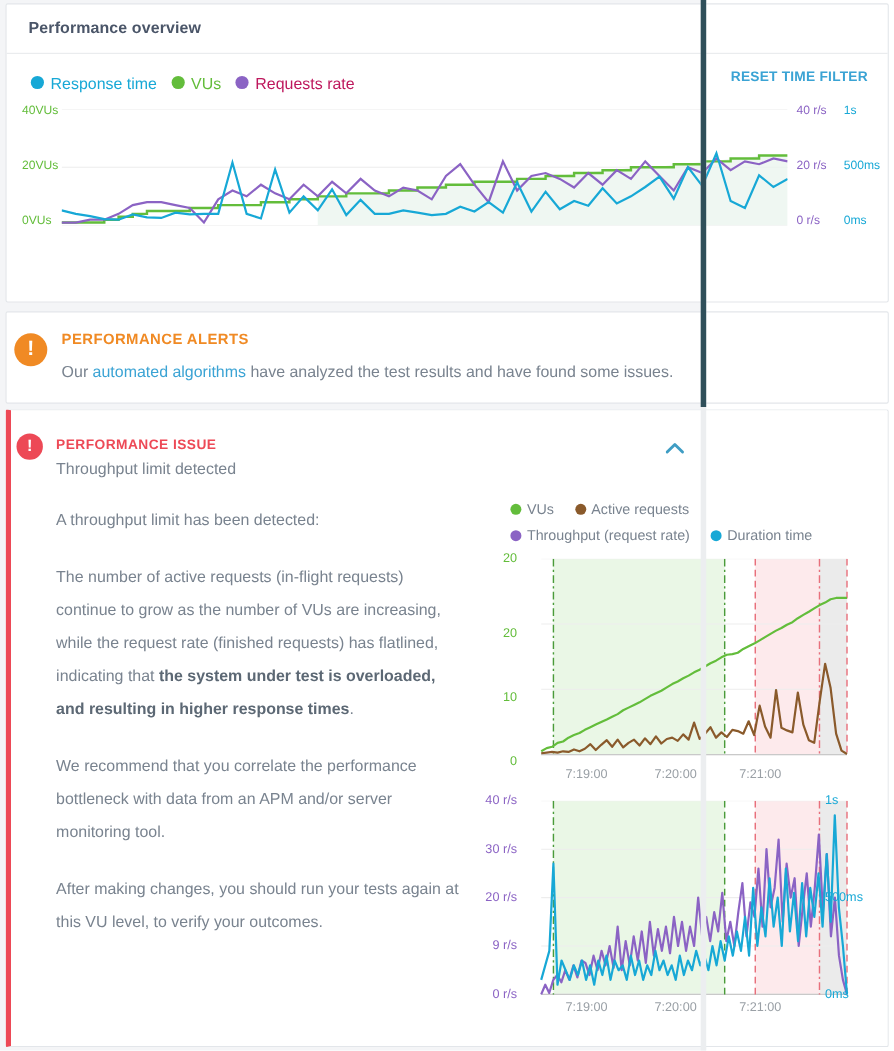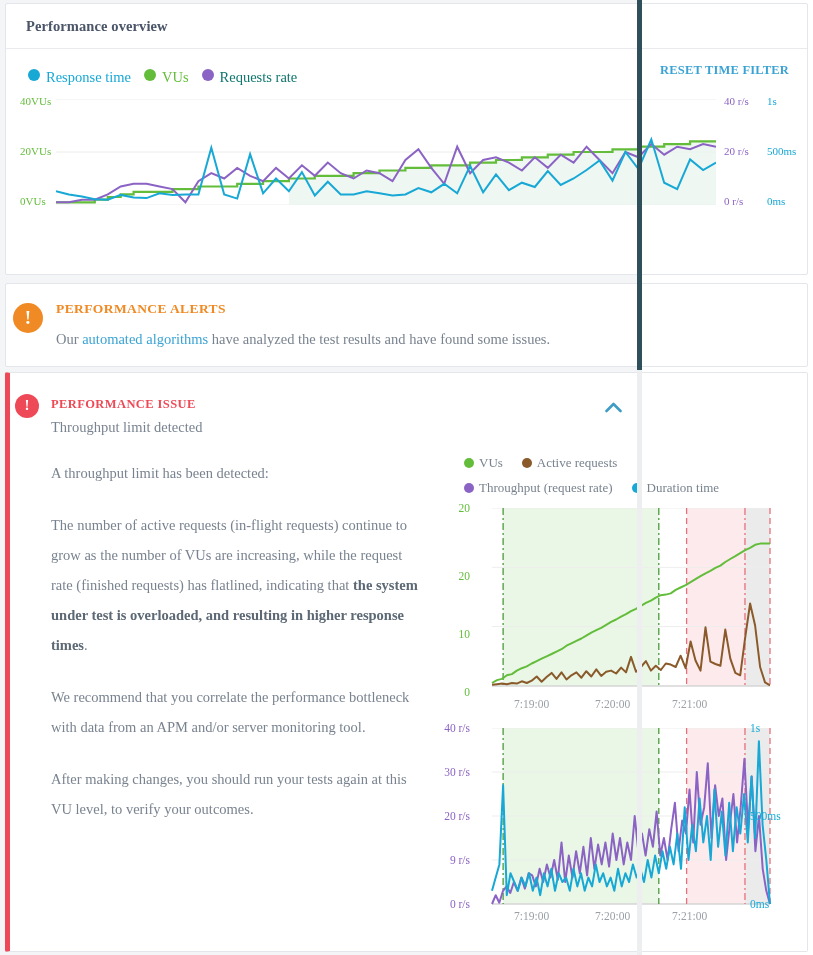--- a/index.html
+++ b/index.html
@@ -3,21 +3,21 @@
 <meta charset="utf-8">
 <style>
   * { box-sizing: border-box; }
   html, body {
     margin: 0; padding: 0;
     background: #ffffff;
     font-family: "Liberation Sans", sans-serif;
   }
   body { width: 813px; height: 955px; position: relative; overflow: hidden; }
 
-  .page { width: 642px; height: 955px; position: relative; background: #f4f5f7; font-family: Liberation Serif, serif; }
+  .page { width: 642px; height: 955px; position: relative; background: #f4f5f7; }
 
   
   .panel-overview {
     position: absolute; left: 5px; top: 3px; width: 803px; height: 272px;
     background: #fff; border: 1px solid #e3e6ea; border-radius: 2px;
   }
   .panel-head {
     height: 45px; border-bottom: 1px solid #e8eaed;
     display: flex; align-items: center; padding-left: 20px;
   }
@@ -147,21 +147,21 @@
         <span class="legend-item">
           <span class="dot" style="background:#17a8d6"></span>
           <span style="color:#17a8d6">Response time</span>
         </span>
         <span class="legend-item">
           <span class="dot" style="background:#63bd3b"></span>
           <span style="color:#63bd3b">VUs</span>
         </span>
         <span class="legend-item">
           <span class="dot" style="background:#8b63c4"></span>
-          <span style="color:#0f766e">Requests rate</span>
+          <span style="color:#be185d">Requests rate</span>
         </span>
       </div>
       <span class="reset-link">RESET TIME FILTER</span>
     </div>
 
     <div class="main-chart-wrap">
 
       <span class="axis-lbl ax-left" style="top:0px;color:#63bd3b">40VUs</span>
       <span class="axis-lbl ax-left" style="top:50px;color:#63bd3b">20VUs</span>
       <span class="axis-lbl ax-left" style="top:100px;color:#63bd3b">0VUs</span>

